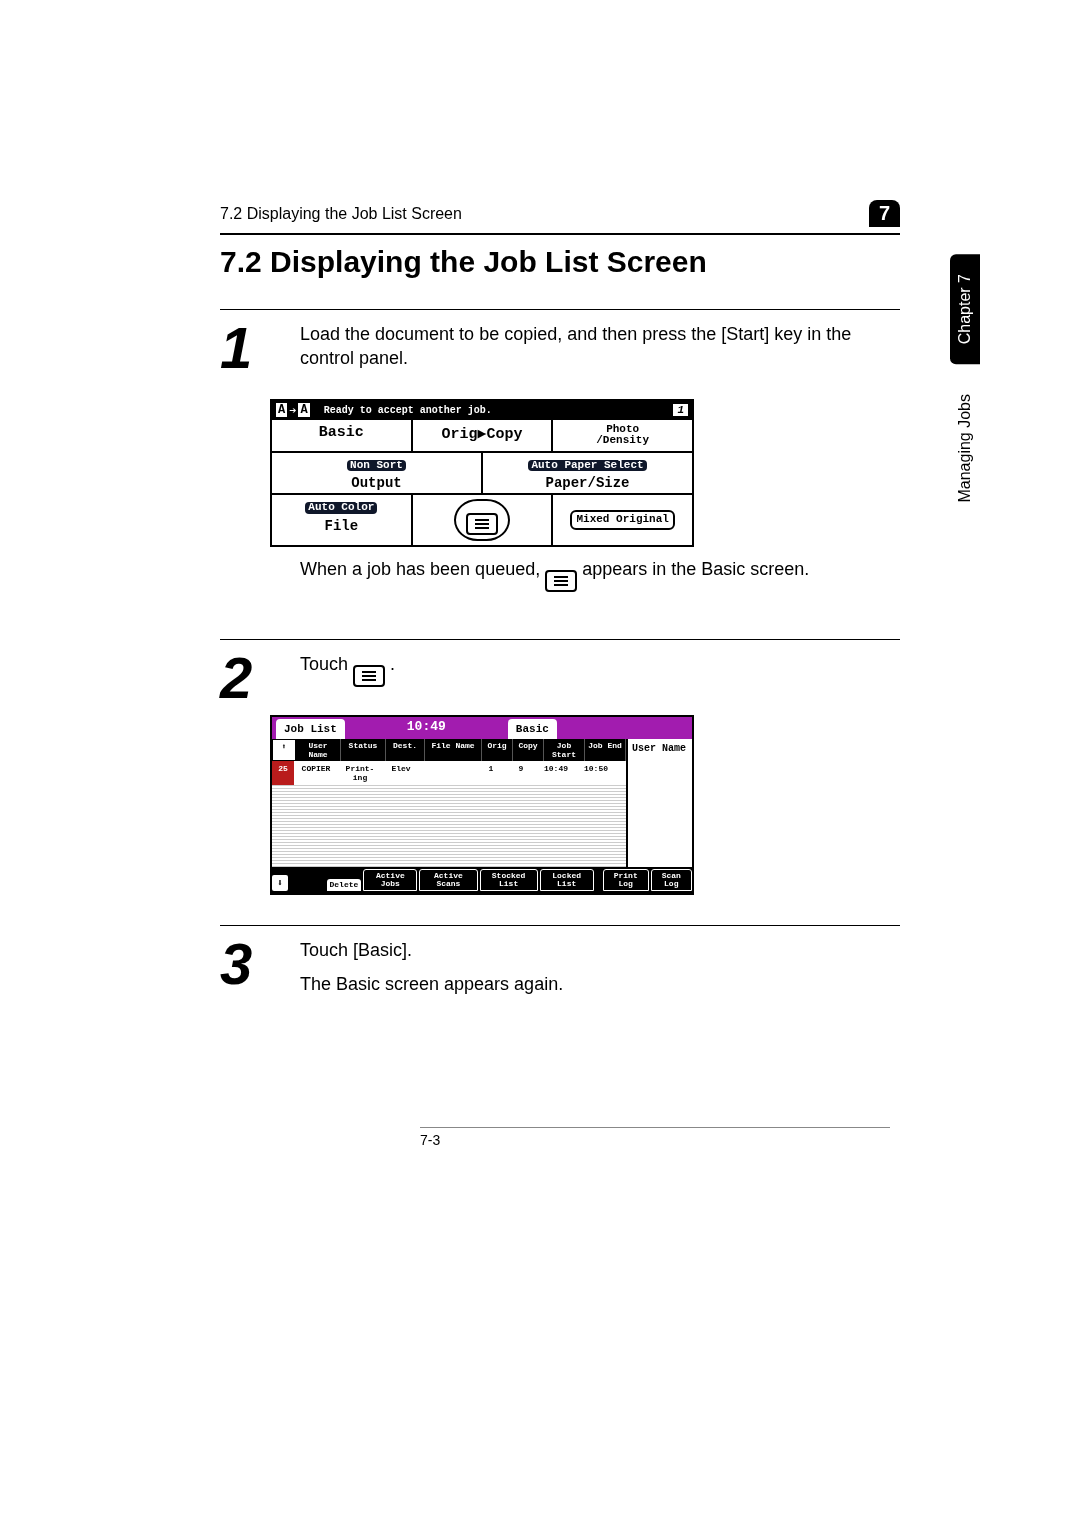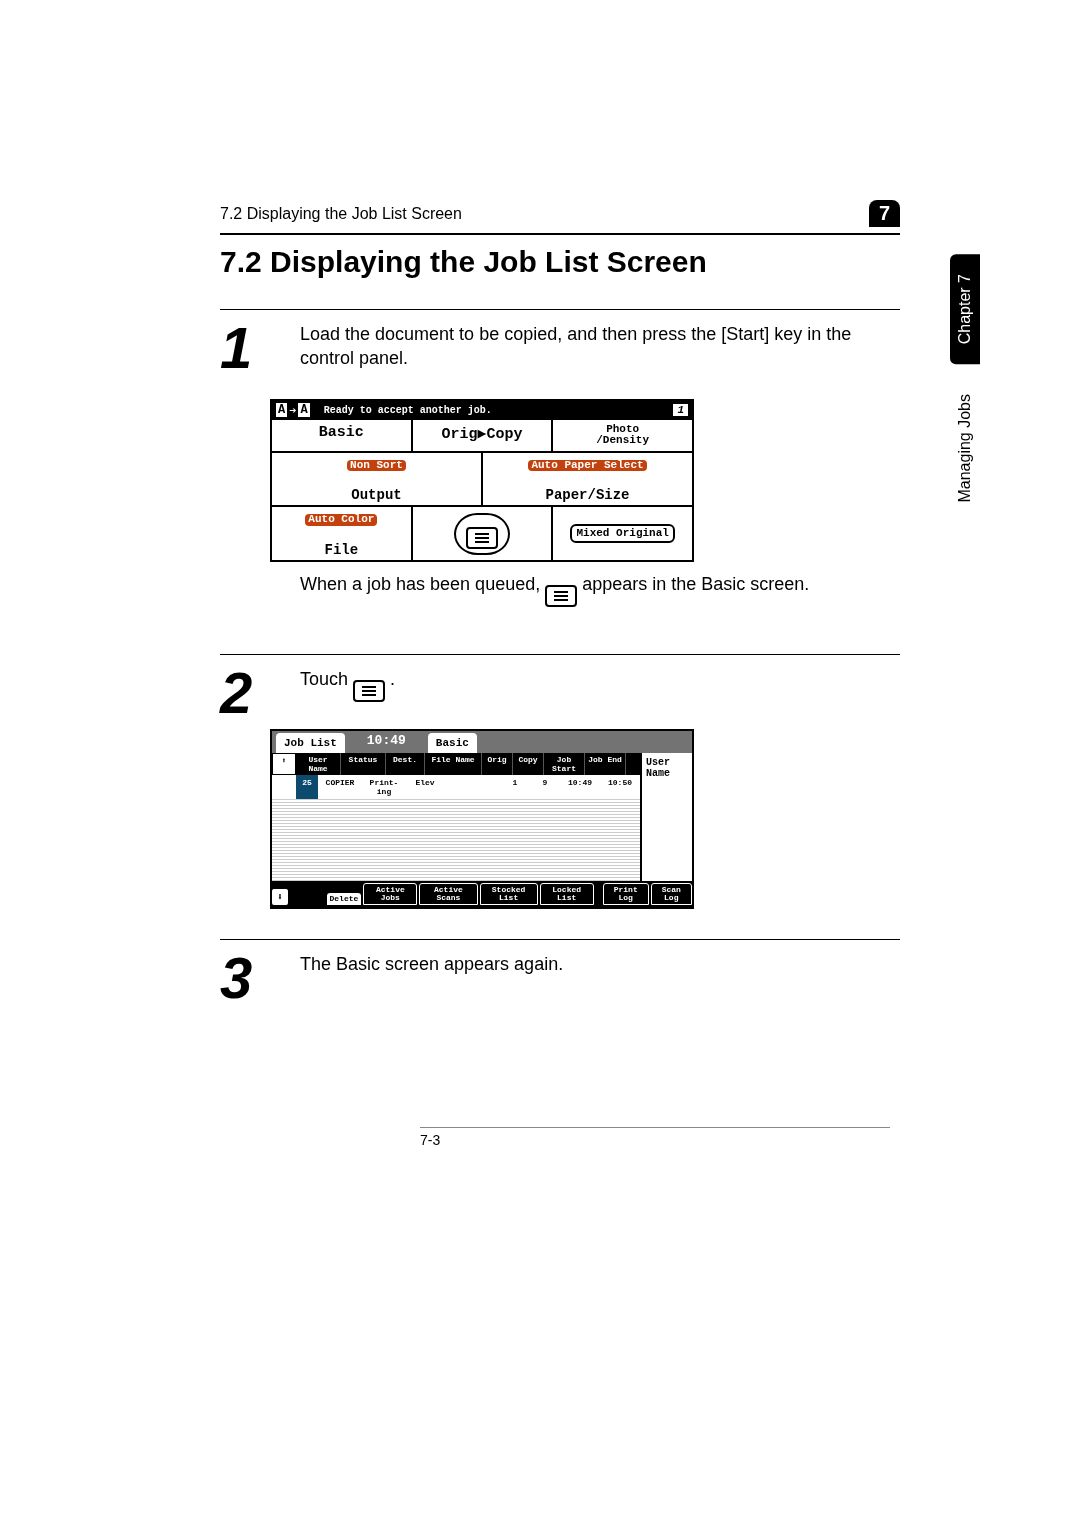--- a/index.html
+++ b/index.html
@@ -131,27 +131,27 @@
   }
   .s1-cell:last-child { border-right: none; }
   .s1-btn {
     border: 2px solid #000;
     border-radius: 6px;
     margin: 2px auto;
     padding: 2px 4px;
     font-size: 14px;
   }
   .s1-inv {
-    background: #c2410c;
+    background: #0f172a;
     color: #fff;
     border-radius: 4px;
     padding: 0 3px;
     display: inline-block;
     font-size: 11px;
-    margin-bottom: 14px;
+    margin-bottom: 2px;
     line-height:1.05;
   }
   .s1-sub {
     font-size: 14px;
     margin-top: 2px;
   }
   .jobicon {
     display: inline-flex;
     align-items: center;
     justify-content: center;
@@ -188,22 +188,23 @@
     margin: 10px 0 10px 50px;
     width: 420px;
     border: 2px solid #000;
     background: #fff;
     font-family: "Courier New", monospace;
     font-size: 9px;
   }
   .s2-top {
     display:flex;
     align-items:flex-start;
-    background:#737373;
+    background:#a21caf;
     padding: 2px 0 0 0;
+    gap: 40px;
   }
   .s2-tab {
     background:#fff;
     color:#000;
     border-radius: 4px 4px 0 0;
     padding: 4px 8px;
     margin: 0 4px;
     font-weight:bold;
     font-size: 11px;
   }
@@ -280,21 +281,21 @@
   }
   .s2-bottom .arrowcell {
     width:18px;
     background:#fff;
     color:#000;
     text-align:center;
     font-size:10px;
     border-radius: 2px;
     padding:2px 0;
   }
-  .col-num{width:18px;background:#0c4a6e;color:#fff;margin-left:24px;}
+  .col-num{width:18px;background:#b91c1c;color:#fff;}
   .col-user{width:40px;}
   .col-status{width:40px;}
   .col-dest{width:34px;}
   .col-file{width:52px;}
   .col-orig{width:26px;}
   .col-copy{width:26px;}
   .col-start{width:36px;}
   .col-end{width:36px;}
   .footer {
     position:absolute;
@@ -493,19 +494,20 @@
       <div class="btn dark">Scan Log</div>
     </div>
   </div>
 
 
   <hr class="thin">
 
   <div class="step">
     <div class="step-num">3</div>
     <div class="step-body">
+      <p>Touch [Basic].</p>
       <p>The Basic screen appears again.</p>
     </div>
   </div>
 
   <div class="footer">7-3</div>
 
 </div>
 
 </body></html>

